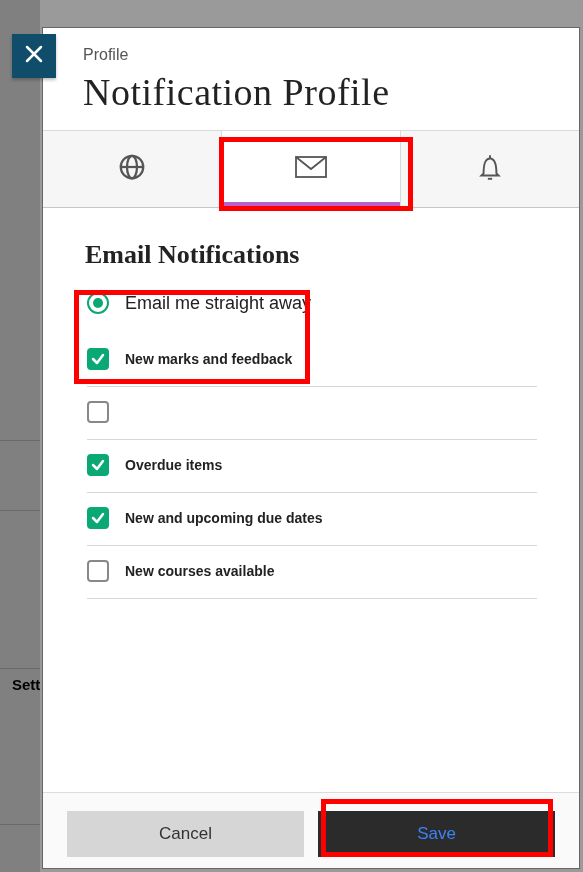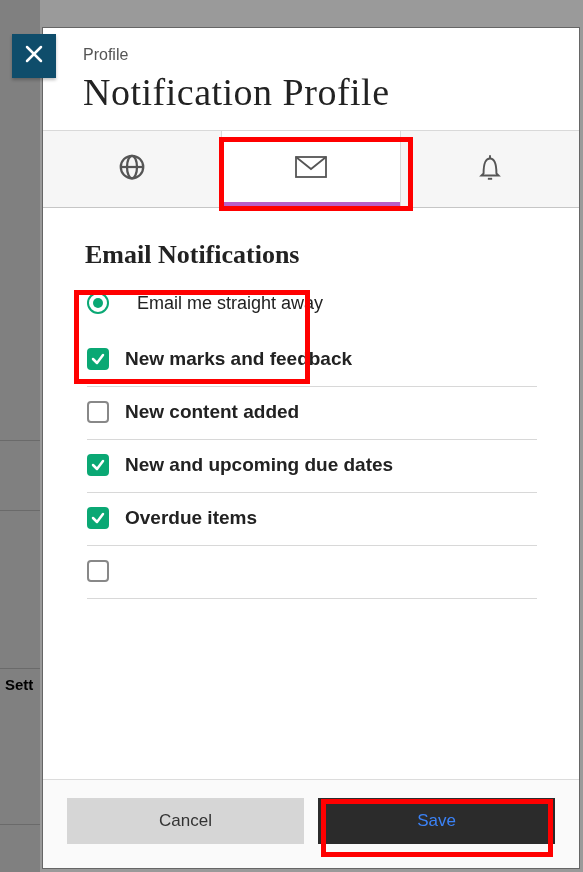--- a/index.html
+++ b/index.html
@@ -6,21 +6,21 @@
   html, body { width: 583px; height: 872px; font-family: "Segoe UI", Arial, sans-serif; overflow: hidden; }
   .bg {
     position: absolute; inset: 0;
     background: #9a9a9a;
   }
   .bg-sidebar {
     position: absolute; left: 0; top: 0; width: 40px; height: 100%;
     background: #808080;
     color: #000; font-weight: 700; font-size: 15px;
   }
-  .bg-sidebar .sett { position: absolute; left: 5px; top: 676px; }
+  .bg-sidebar .sett { position: absolute; left: 12px; top: 676px; }
   .bg-sidebar .divider { position: absolute; left: 0; width: 40px; height: 1px; background: #6a6a6a; }
 
   .close-x {
     position: absolute; left: 12px; top: 34px;
     width: 44px; height: 44px;
     background: #0f4d6b;
     display: flex; align-items: center; justify-content: center;
     box-shadow: 0 2px 3px rgba(0,0,0,.25);
     z-index: 5;
   }
@@ -58,21 +58,21 @@
 
   .content {
     flex: 1; overflow: auto; padding: 32px 42px 20px 42px;
   }
   .section-h {
     font-family: Georgia, "Times New Roman", serif; font-size: 26px; font-weight: 700; color: #222;
     margin-bottom: 22px;
   }
   .radios { margin-bottom: 26px; padding-left: 2px; }
   .radio-row {
-    display: flex; align-items: center; gap: 28px; margin-bottom: 12px;
+    display: flex; align-items: center; gap: 16px; margin-bottom: 12px;
     cursor: pointer;
   }
   .radio {
     width: 22px; height: 22px; border-radius: 50%;
     border: 2px solid #888; position: relative; flex-shrink: 0;
   }
   .radio.checked { border-color: #0aa874; }
   .radio.checked::after {
     content: ""; position: absolute; inset: 4px; border-radius: 50%;
     background: #0aa874;
@@ -90,24 +90,24 @@
   .check-row:first-of-type { padding-top: 8px; }
   .check-rows { padding-left: 2px; }
   .checkbox {
     width: 22px; height: 22px; border-radius: 4px;
     border: 2px solid #888; background: #fff; flex-shrink: 0;
     display: flex; align-items: center; justify-content: center;
   }
   .checkbox.checked { background: #0aa874; border-color: #0aa874; }
   .checkbox.checked svg { display: block; }
   .checkbox svg { display: none; stroke: #fff; }
-  .check-label { font-size: 19px; font-weight: 700; color: #222; }
+  .check-label { font-size: 14px; font-weight: 700; color: #222; }
 
   .footer {
-    display: flex; gap: 0; padding: 18px 24px 24px 24px;
+    display: flex; gap: 0; padding: 18px 24px 11px 24px;
     border-top: 1px solid #dcdcdc; background: #fafafa;
   }
   .btn {
     flex: 1; height: 46px; display: flex; align-items: center; justify-content: center;
     font-size: 17px; cursor: pointer;
   }
   .btn-cancel { background: #d6d6d6; color: #333; margin-right: 14px; }
   .btn-save { background: #2b2b2b; color: #3b82f6; }
 
   
@@ -191,42 +191,42 @@
           <svg width="14" height="14" viewBox="0 0 14 14" stroke-width="2.5" fill="none" stroke-linecap="round" stroke-linejoin="round">
               <polyline points="2,7 6,11 12,3"></polyline>
             </svg>
         </span>
         <span class="check-label">New marks and feedback</span>
       </div>
       <div class="check-row">
         <span class="checkbox">
           
         </span>
-        <span class="check-label">New content added</span>
       </div>
       <div class="check-row">
         <span class="checkbox checked">
           <svg width="14" height="14" viewBox="0 0 14 14" stroke-width="2.5" fill="none" stroke-linecap="round" stroke-linejoin="round">
               <polyline points="2,7 6,11 12,3"></polyline>
             </svg>
         </span>
-        <span class="check-label">New and upcoming due dates</span>
+        <span class="check-label">Overdue items</span>
       </div>
       <div class="check-row">
         <span class="checkbox checked">
           <svg width="14" height="14" viewBox="0 0 14 14" stroke-width="2.5" fill="none" stroke-linecap="round" stroke-linejoin="round">
               <polyline points="2,7 6,11 12,3"></polyline>
             </svg>
         </span>
-        <span class="check-label">Overdue items</span>
+        <span class="check-label">New and upcoming due dates</span>
       </div>
       <div class="check-row">
         <span class="checkbox">
           
         </span>
+        <span class="check-label">New courses available</span>
       </div>
     </div>
   </div>
 
   <div class="footer">
     <div class="btn btn-cancel">Cancel</div>
     <div class="btn btn-save">Save</div>
   </div>
 
 </div>

